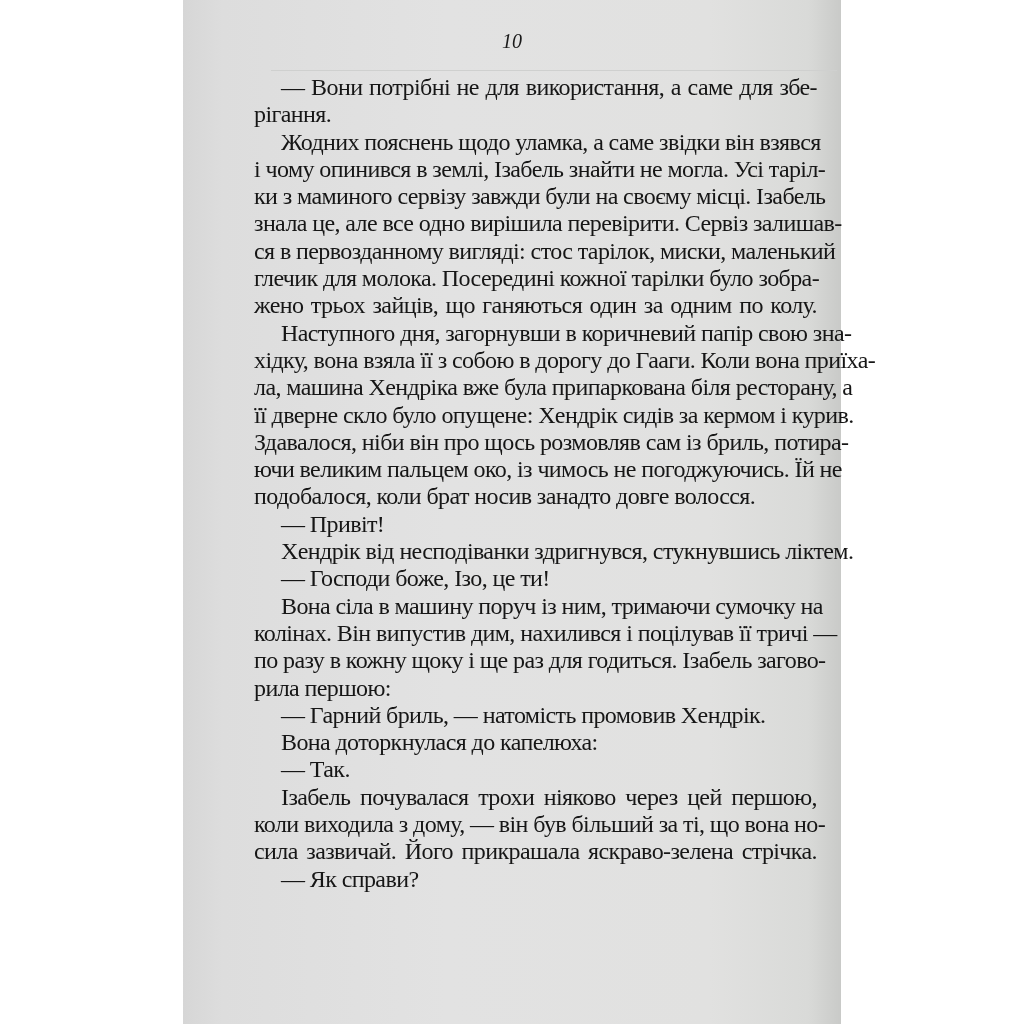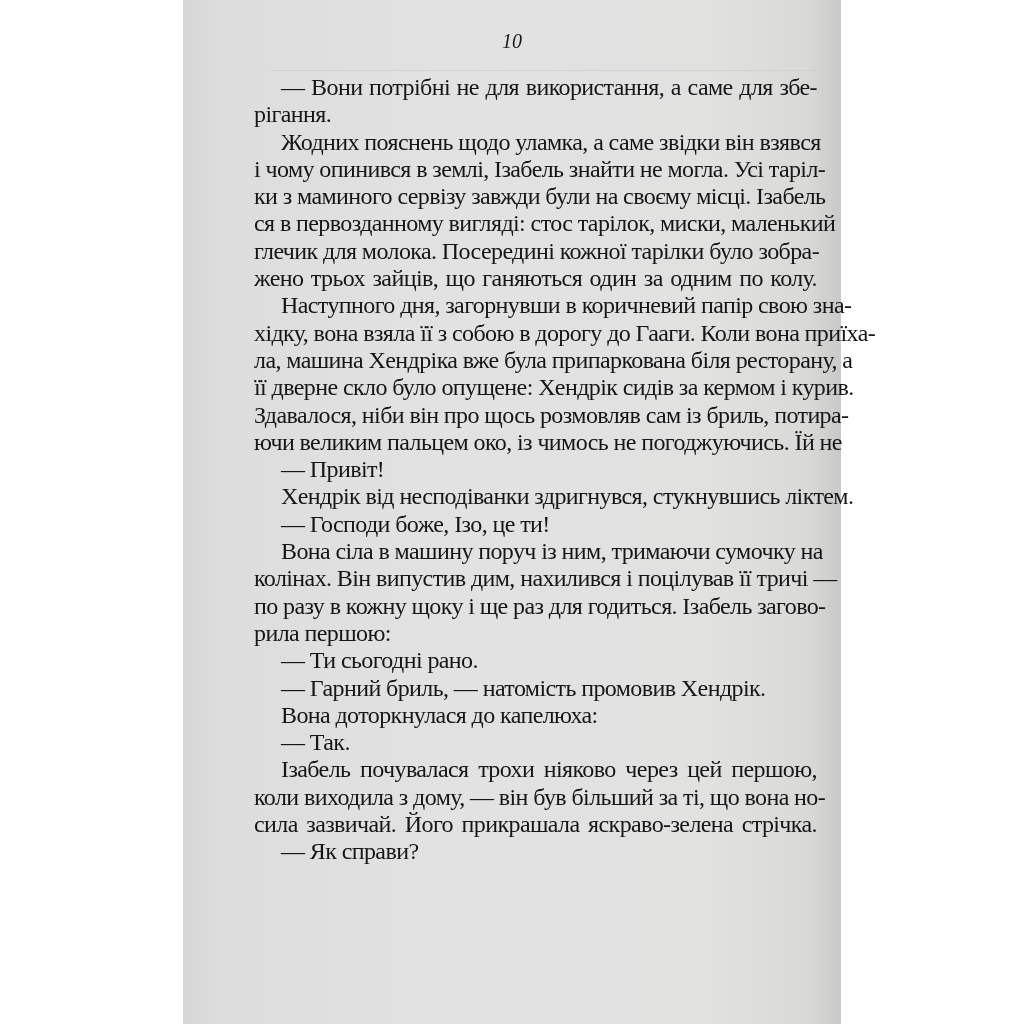--- a/index.html
+++ b/index.html
@@ -68,37 +68,38 @@
 
 <div class="page">
   <div class="page-number">10</div>
   <div class="rule"></div>
   <div class="text" id="body-text">
       <span class="line indent">— Вони потрібні не для використання, а саме для збе-</span>
       <span class="line last">рігання.</span>
       <span class="line indent">Жодних пояснень щодо уламка, а саме звідки він взявся</span>
       <span class="line">і чому опинився в землі, Ізабель знайти не могла. Усі таріл-</span>
       <span class="line">ки з маминого сервізу завжди були на своєму місці. Ізабель</span>
+      <span class="line">знала це, але все одно вирішила перевірити. Сервіз залишав-</span>
       <span class="line">ся в первозданному вигляді: стос тарілок, миски, маленький</span>
       <span class="line">глечик для молока. Посередині кожної тарілки було зобра-</span>
       <span class="line">жено трьох зайців, що ганяються один за одним по колу.</span>
       <span class="line indent">Наступного дня, загорнувши в коричневий папір свою зна-</span>
       <span class="line">хідку, вона взяла її з собою в дорогу до Гааги. Коли вона приїха-</span>
       <span class="line">ла, машина Хендріка вже була припаркована біля ресторану, а</span>
       <span class="line">її дверне скло було опущене: Хендрік сидів за кермом і курив.</span>
       <span class="line">Здавалося, ніби він про щось розмовляв сам із бриль, потира-</span>
       <span class="line">ючи великим пальцем око, із чимось не погоджуючись. Їй не</span>
+      <span class="line last">подобалося, коли брат носив занадто довге волосся.</span>
       <span class="line indent last">— Привіт!</span>
       <span class="line indent">Хендрік від несподіванки здригнувся, стукнувшись ліктем.</span>
       <span class="line indent last">— Господи боже, Ізо, це ти!</span>
       <span class="line indent">Вона сіла в машину поруч із ним, тримаючи сумочку на</span>
       <span class="line">колінах. Він випустив дим, нахилився і поцілував її тричі —</span>
       <span class="line">по разу в кожну щоку і ще раз для годиться. Ізабель загово-</span>
       <span class="line last">рила першою:</span>
-      <span class="line indent last">— Ти сьогодні рано.</span>
       <span class="line indent last">— Гарний бриль, — натомість промовив Хендрік.</span>
       <span class="line indent last">Вона доторкнулася до капелюха:</span>
       <span class="line indent last">— Так.</span>
       <span class="line indent">Ізабель почувалася трохи ніяково через цей першою,</span>
       <span class="line">коли виходила з дому, — він був більший за ті, що вона но-</span>
       <span class="line">сила зазвичай. Його прикрашала яскраво-зелена стрічка.</span>
       <span class="line indent last">— Як справи?</span>
     </div>
 </div>
 

